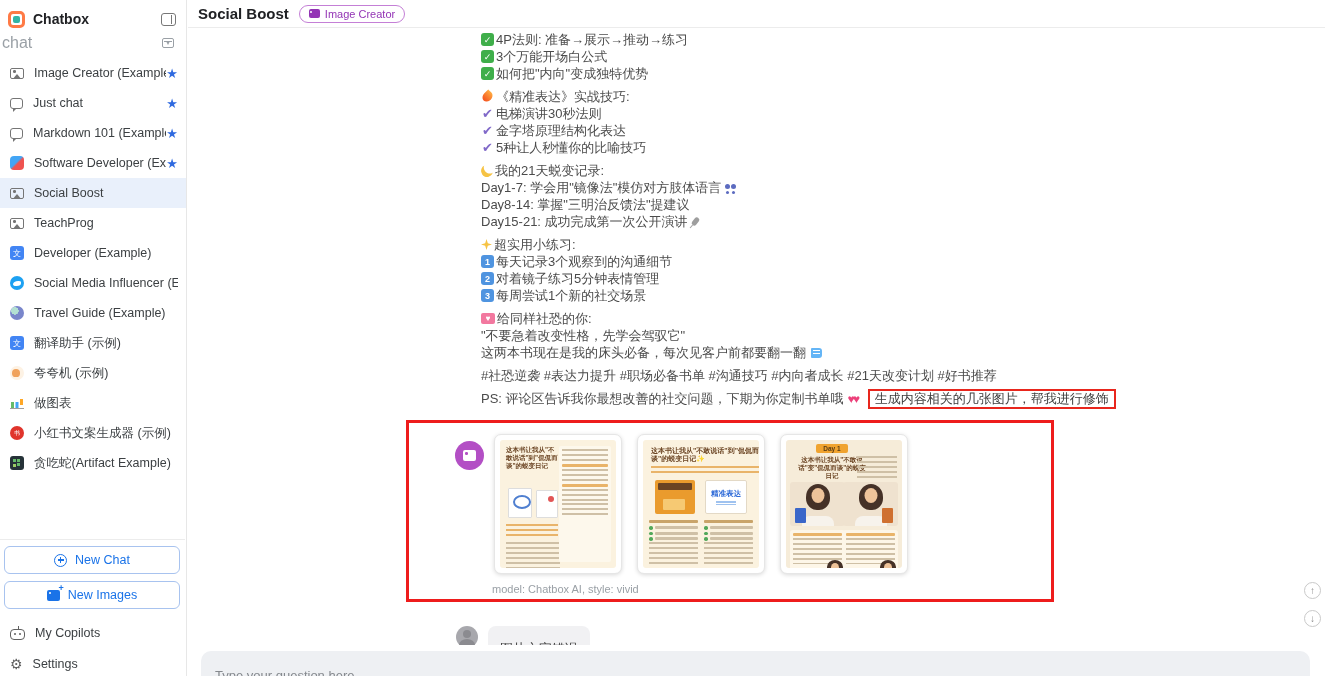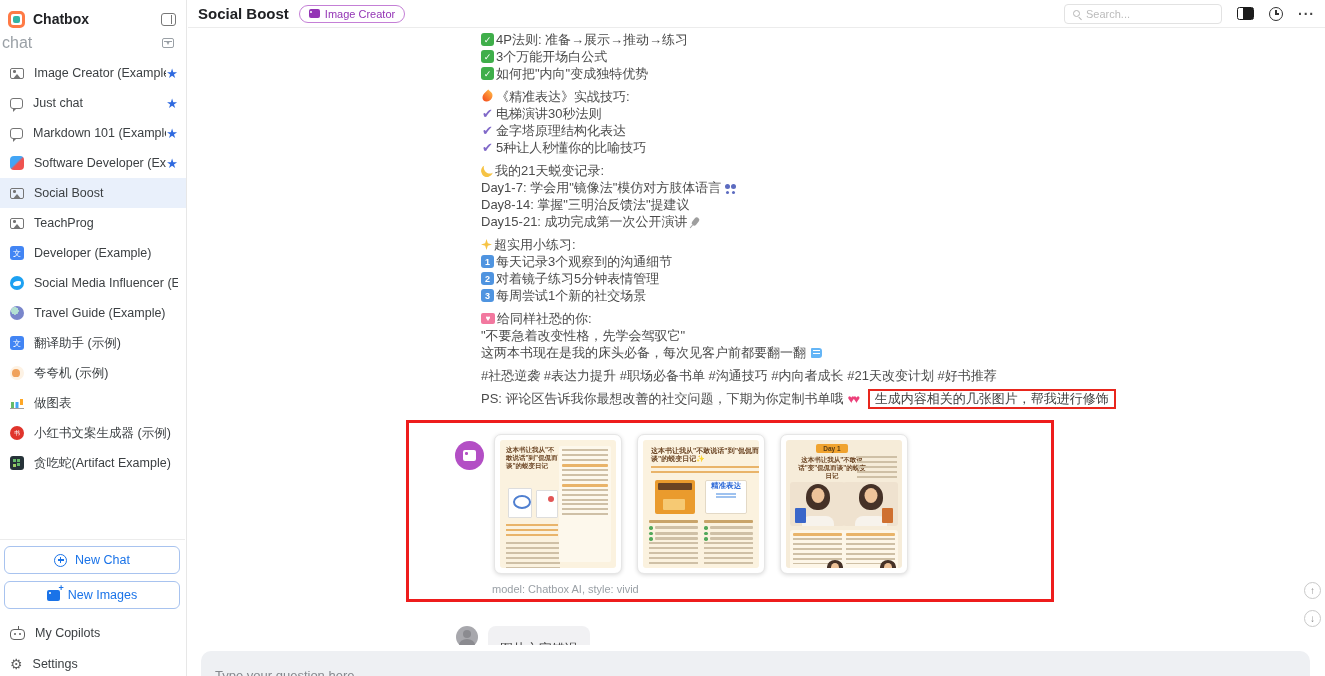--- a/index.html
+++ b/index.html
@@ -163,21 +163,21 @@
   .c1-col2 .h { height:3px; background:#e9b46a; margin:3px 0 2px; border-radius:1px;}
   .c1-col2 .m { height:12px; margin-bottom:2px;}
   
   .c2-title { position:absolute; left:8px; top:7px; width:110px; font-size:7px; }
   .c2-sub { position:absolute; left:8px; top:26px; width:108px; height:9px; }
   .c2-books { position:absolute; left:12px; top:40px; display:flex; gap:10px; }
   .c2-bkA { width:40px; height:34px; background:#ea9b2d; border-radius:2px; position:relative; }
   .c2-bkA::before { content:""; position:absolute; left:3px; top:3px; right:3px; height:7px; background:#6b4423; border-radius:1px; }
   .c2-bkA::after { content:""; position:absolute; left:8px; bottom:4px; width:22px; height:11px; background:#f6c973; border-radius:1px; }
   .c2-bkB { width:42px; height:34px; background:#fff; border:1px solid #e3d9c6; border-radius:2px;
-    display:flex; flex-direction:column; align-items:center; gap:2px; }
+    display:flex; flex-direction:column; align-items:center; justify-content:center; gap:2px; }
   .c2-bkB .bt { font-size:7.5px; font-weight:bold; color:#2f6bd8; }
   .c2-bkB .bl { width:20px; height:5px; background:repeating-linear-gradient(to bottom,#9fc2ef 0 1.5px,rgba(0,0,0,0) 1.5px 3px); }
   .c2-lists { position:absolute; left:6px; top:80px; right:6px; display:flex; gap:6px; }
   .c2-lists .col { flex:1; }
   .c2-lists .h { height:3px; background:#c9a46a; border-radius:1px; margin-bottom:3px; }
   .c2-lists .row { display:flex; gap:2px; align-items:center; margin-bottom:2px; }
   .c2-lists .dot { width:3.5px; height:3.5px; border-radius:50%; background:#52a85a; flex:0 0 auto;}
   .c2-lists .m { height:3px; flex:1; background:#cfc0a6; border-radius:1px;}
   .c2-bot { position:absolute; left:6px; bottom:4px; right:6px; display:flex; gap:6px; }
   .c2-bot .m { flex:1; height:22px; }
@@ -320,29 +320,20 @@
       <span class="lbl">Settings</span>
     </div>
   </div>
 
   <div class="main">
     <div class="topbar">
       <span class="page-title">Social Boost</span>
       <span class="badge">
         <span class="badge-ic"></span>
         <span>Image Creator</span>
-      </span>
-      <span class="topbar-right">
-        <span class="searchbox">
-          <span class="mag"></span>
-          <input type="text" placeholder="Search..." style="">
-        </span>
-        <span class="ic-columns"></span>
-        <span class="ic-history"></span>
-        <span class="ic-more">···</span>
       </span>
     </div>
 
     <div class="assistant-text">
       <div class="line">
           <span class="ic ic-check"></span>
           <span class="t">4P法则: 准备→展示→推动→练习</span>
         </div>
       <div class="line">
           <span class="ic ic-check"></span>

